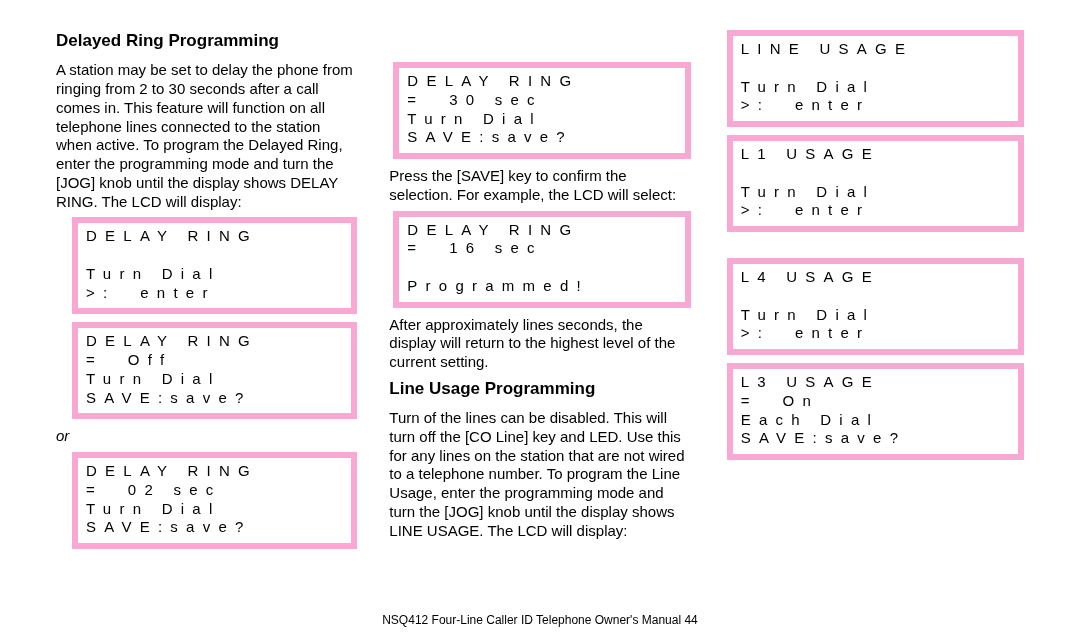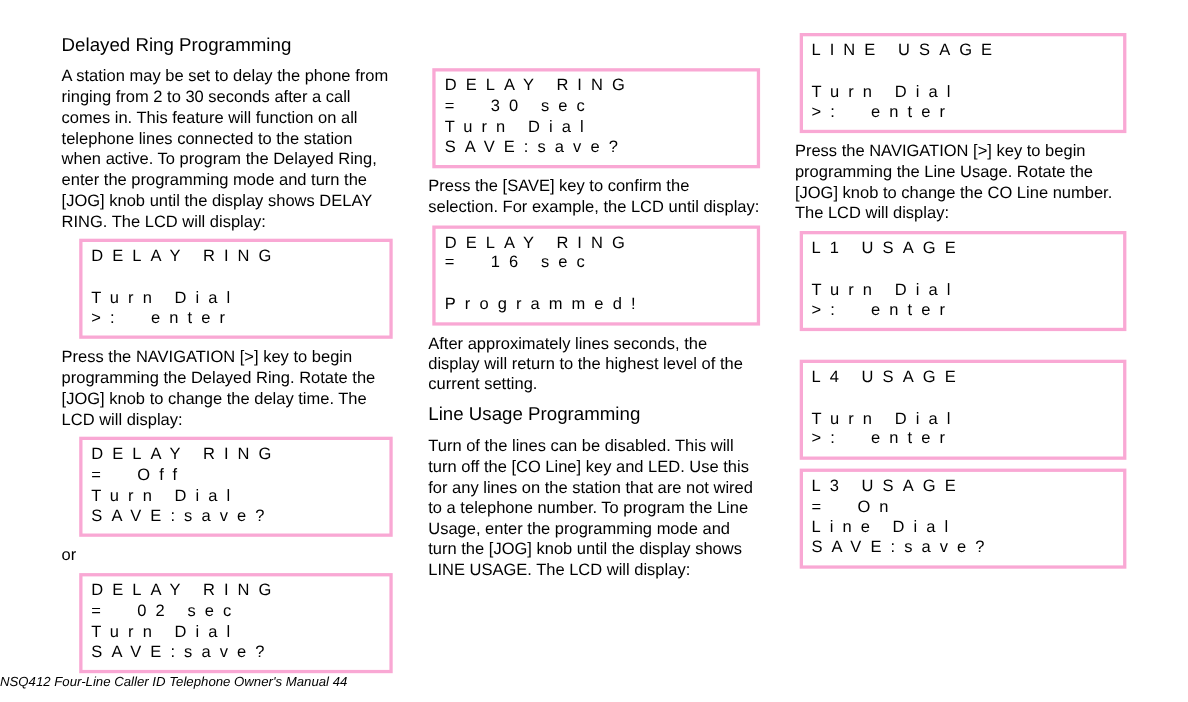--- a/index.html
+++ b/index.html
@@ -12,100 +12,97 @@
     padding: 30px 56px 18px 56px;
     position: relative;
   }
   .cols {
     display: flex;
     gap: 32px;
   }
   .col { flex: 1 1 0; min-width: 0; }
   h2.section {
     font-size: 17px;
-    font-weight: 400;
+    font-weight: 700;
     margin-bottom: 10px;
   }
   p.body { margin-bottom: 6px; }
   .lcd {
-    border: 3px solid #f9a8d4;
+    border: 6px solid #f9a8d4;
     padding: 4px 8px 6px 8px;
     font-family: Helvetica, Arial, sans-serif;
     font-size: 15px;
     letter-spacing: 0.55em;
     line-height: 1.25;
     margin: 4px 0 8px 16px;
     white-space: pre;
   }
   .col2 .lcd, .col3 .lcd { margin-left: 4px; }
   .col3 .lcd.first { margin-top: 0; }
-  .or { margin-left: 0; }
+  .or { margin-left: 0; font-style: italic; }
   .footer {
     position: absolute;
     left: 0; right: 0; bottom: 10px;
-    text-align: left;
-    font-style: italic;
+    text-align: center;
     font-size: 12px;
   }
 </style>
 </head>
 <body>
 
 <div class="cols">
 
   <div class="col col1">
     <h2 class="section">Delayed Ring Programming</h2>
     <p class="body">A station may be set to delay the phone from ringing from 2 to 30 seconds after a call comes in. This feature will function on all telephone lines connected to the station when active.  To program the Delayed Ring, enter the programming mode and turn the [JOG] knob until the display shows DELAY RING. The LCD will display:</p>
     <div class="lcd">DELAY RING
 
 Turn Dial
 &gt;:  enter</div>
-    <p class="body">Press the NAVIGATION [&gt;] key to begin programming the Delayed Ring. Rotate the [JOG] knob to change the delay time. The LCD will display:</p>
     <div class="lcd">DELAY RING
 =  Off
 Turn Dial
 SAVE:save?</div>
     <p class="body or">or</p>
     <div class="lcd">DELAY RING
 =  02 sec
 Turn Dial
 SAVE:save?</div>
   </div>
 
   <div class="col col2">
     <div style="height:28px"></div>
     <div class="lcd">DELAY RING
 =  30 sec
 Turn Dial
 SAVE:save?</div>
-    <p class="body">Press the [SAVE] key to confirm the selection. For example, the LCD until display:</p>
+    <p class="body">Press the [SAVE] key to confirm the selection. For example, the LCD will select:</p>
     <div class="lcd">DELAY RING
 =  16 sec
 
 Programmed!</div>
     <p class="body">After approximately lines seconds, the display will return to the highest level of the current setting.</p>
     <h2 class="section" style="margin-top:0">Line Usage Programming</h2>
     <p class="body">Turn of the lines can be disabled. This will turn off the [CO Line] key and LED. Use this for any lines on the station that are not wired to a telephone number. To program the Line Usage, enter the programming mode and turn the [JOG] knob until the display shows LINE USAGE. The LCD will display:</p>
   </div>
 
   <div class="col col3">
     <div class="lcd first">LINE USAGE
 
 Turn Dial
 &gt;:  enter</div>
-    <p class="body">Press the NAVIGATION [&gt;] key to begin programming the Line Usage. Rotate the [JOG] knob to change the CO Line number. The LCD will display:</p>
     <div class="lcd">L1 USAGE
 
 Turn Dial
 &gt;:  enter</div>
     <div class="lcd" style="margin-top:26px">L4 USAGE
 
 Turn Dial
 &gt;:  enter</div>
     <div class="lcd">L3 USAGE
 =  On
-Line Dial
+Each Dial
 SAVE:save?</div>
   </div>
 
 </div>
 
 <div class="footer">NSQ412 Four-Line Caller ID Telephone Owner's Manual    44</div>
 
 </body></html>

